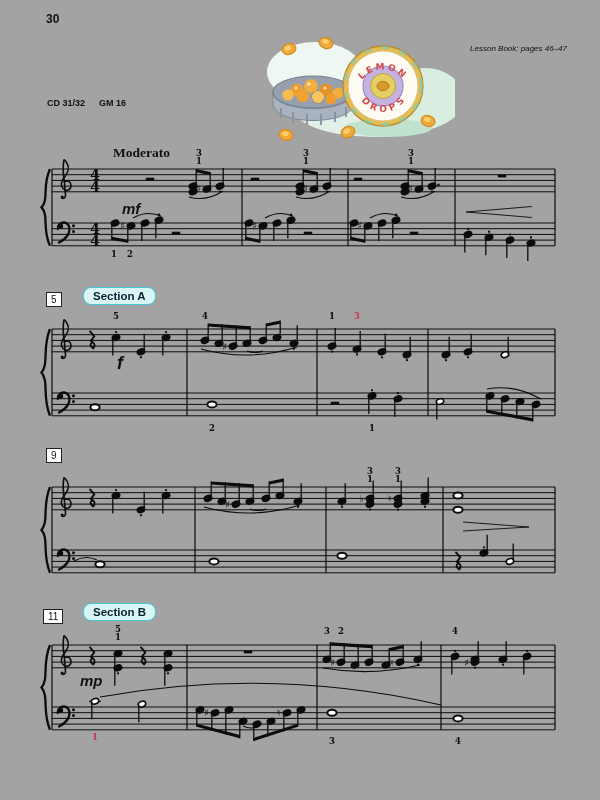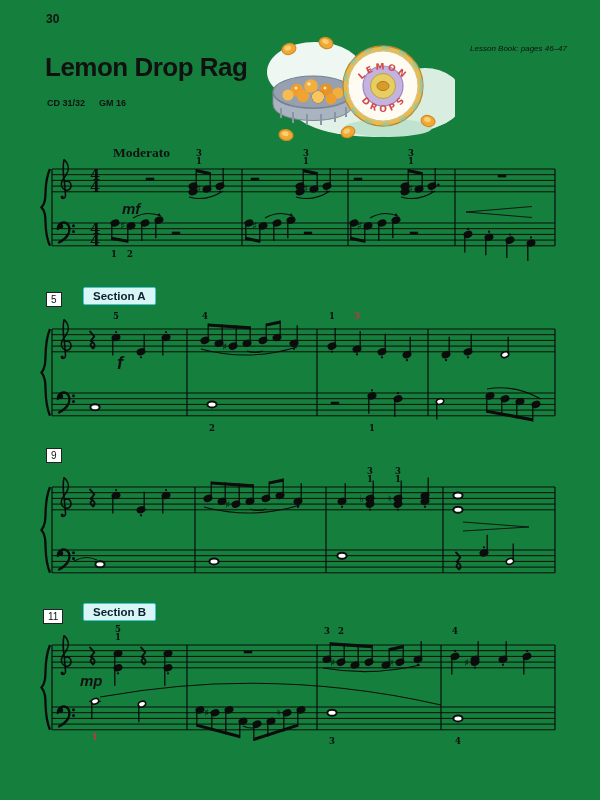--- a/index.html
+++ b/index.html
@@ -1,42 +1,41 @@
 <!DOCTYPE html>
 <html><head>
 <meta charset="utf-8">
 <style>
   html,body{margin:0;padding:0;background:#fff;}
-  #page{position:relative;width:600px;height:800px;background:#15803d;overflow:hidden;
+  #page{position:relative;width:600px;height:800px;background:#a3a3a3;overflow:hidden;
         font-family:"Liberation Sans",sans-serif;color:#111;}
   .abs{position:absolute;}
   #pagenum{left:46px;top:12px;font-size:12px;font-weight:bold;}
   #title{left:45px;top:52px;font-size:26px;font-weight:bold;letter-spacing:-0.5px;}
   #cdline{left:47px;top:98px;font-size:9px;font-weight:bold;}
   #cdline .gm{margin-left:14px;}
   #ref{right:33px;top:44px;font-size:8px;font-style:italic;text-align:center;}
   #tempo{left:113px;top:145px;font-size:13.5px;font-weight:bold;font-family:Liberation Serif, serif;}
   .dyn{font-family:Liberation Sans, sans-serif;font-style:italic;font-weight:bold;}
   #dyn-mf{left:122px;top:200px;font-size:15px;}
   #dyn-f{left:117px;top:353px;font-size:18px;}
   #dyn-mp{left:80px;top:672px;font-size:15px;}
   .mnum{border:1.2px solid #222;padding:0px 4px;font-size:10px;line-height:13px;background:#fff;}
   #box5{left:46px;top:292px;} #box9{left:46px;top:448px;} #box13{left:43px;top:609px;}
-  .seclabel{background:#d9f6f7;border:1.7px solid #45c6d2;border-radius:2px;
+  .seclabel{background:#d9f6f7;border:1.7px solid #45c6d2;border-radius:8px;
             font-size:11.5px;font-weight:bold;padding:2px 9px;color:#0b2030;}
   #secA{left:83px;top:287px;} #secB{left:83px;top:603px;}
   #notation,#illus{position:absolute;left:0;top:0;}
   #illus{left:240px;top:20px;}
 </style>
 </head>
 <body>
 
 <div id="page">
   <div class="abs" id="pagenum">30</div>
-  <div class="abs" id="title">Lemon Drop Rag</div>
   <div class="abs" id="cdline">
     <span>CD 31/32</span><span class="gm">GM 16</span>
   </div>
   <div class="abs" id="ref">Lesson Book: pages 46–47</div>
 
   <svg id="illus" width="215" height="130" viewBox="240 20 215 130">
     <ellipse cx="375" cy="105" rx="85" ry="32" fill="#e2f1e7"></ellipse>
     <ellipse cx="315" cy="72" rx="48" ry="30" fill="#eef7f1"></ellipse>
     <ellipse cx="425" cy="98" rx="38" ry="30" fill="#d9eee0"></ellipse>
     <ellipse cx="388" cy="128" rx="44" ry="9" fill="#bfe3cf"></ellipse>

